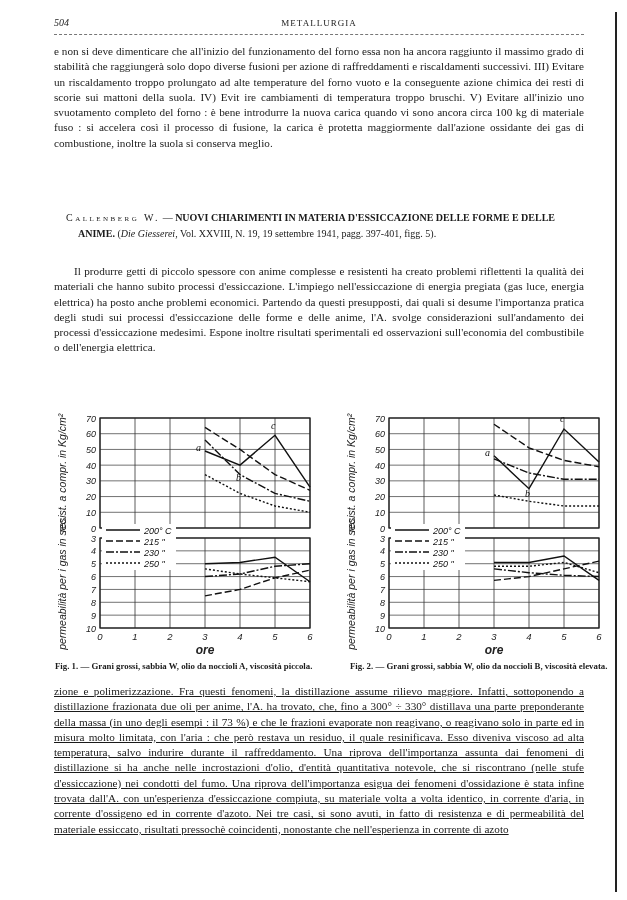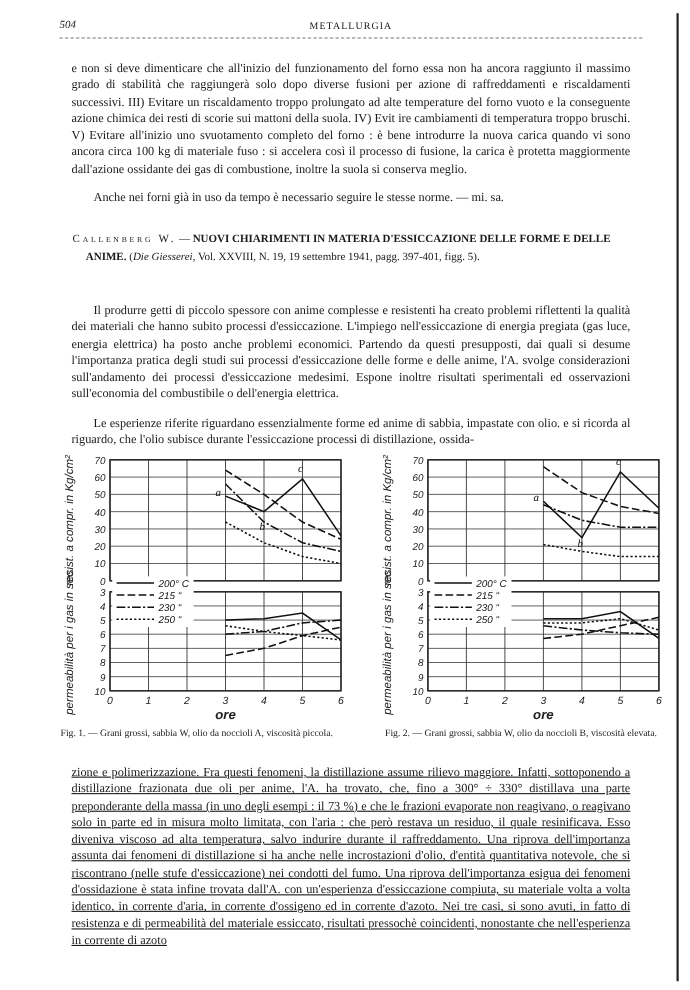--- a/index.html
+++ b/index.html
@@ -3,57 +3,55 @@
 <meta charset="utf-8">
 <style>
   html, body { margin:0; padding:0; background:#fff; }
   body { width:627px; height:900px; position:relative; overflow:hidden;
          font-family:"Liberation Serif","DejaVu Serif",serif; color:#1a1a1a; }
   .page { position:absolute; left:54px; top:0; width:530px; }
   .header { position:absolute; top:17px; left:0; width:530px; height:14px; font-size:10px; }
   .pagenum { position:absolute; left:0; top:0;font-style:italic; }
   .runhead { position:absolute; left:0; width:530px; text-align:center; letter-spacing:1px; font-size:9px; top:1px; }
   .rule { position:absolute; top:34px; left:0; width:530px; border-top:1px dashed #777; }
-  p { margin:11px; font-size:11.2px; line-height:15.3px; text-align:justify; }
+  p { margin:0; font-size:11.2px; line-height:15.3px; text-align:justify; }
   .indent { text-indent:20px; }
   .block1 { position:absolute; top:44px; left:0; width:530px; }
   .ref { position:absolute; top:210px; left:12px; width:518px; font-size:10px; line-height:15.5px; text-indent:-12px; padding-left:12px; box-sizing:border-box; }
   .ref .author { font-variant:small-caps; letter-spacing:2.5px; }
   .ref b { font-weight:bold; }
   .block2 { position:absolute; top:264px; left:0; width:530px; }
   .block3 { position:absolute; top:684px; left:0; width:530px;text-decoration:underline; }
   .fig { position:absolute; }
   .fig svg { display:block; }
-  .caption { position:absolute; font-size:8.8px; line-height:11px; text-align:justify; }
+  .caption { position:absolute; font-size:8.8px; line-height:11px; text-align:justify;font-weight:bold; }
   .margin-line { position:absolute; right:10px; top:12px; width:2px; height:880px; background:#222; }
 </style>
 </head>
 <body>
 
 <div class="margin-line"></div>
 
 <div class="page">
   <div class="header">
     <span class="pagenum">504</span>
     <span class="runhead">METALLURGIA</span>
   </div>
   <div class="rule"></div>
 
   <div class="block1">
     <p>e non si deve dimenticare che all'inizio del funzionamento del forno essa non ha ancora raggiunto il massimo grado di stabilità che raggiungerà solo dopo diverse fusioni per azione di raffreddamenti e riscaldamenti successivi. III) Evitare un riscaldamento troppo prolungato ad alte temperature del forno vuoto e la conseguente azione chimica dei resti di scorie sui mattoni della suola. IV) Evit ire cambiamenti di temperatura troppo bruschi. V) Evitare all'inizio uno svuotamento completo del forno : è bene introdurre la nuova carica quando vi sono ancora circa 100 kg di materiale fuso : si accelera così il processo di fusione, la carica è protetta maggiormente dall'azione ossidante dei gas di combustione, inoltre la suola si conserva meglio.</p>
-    <p class="indent">Anche nei forni già in uso da tempo è necessario seguire le stesse norme. — mi. sa.</p>
   </div>
 
   <div class="ref">
     <span class="author">Callenberg W.</span><span> — </span><b>NUOVI CHIARIMENTI IN MATERIA D'ESSICCAZIONE DELLE FORME E DELLE ANIME.</b> (<i>Die Giesserei</i><span>, Vol. XXVIII, N. 19, 19 settembre 1941, pagg. 397-401, figg. 5).</span>
   </div>
 
   <div class="block2">
     <p class="indent">Il produrre getti di piccolo spessore con anime complesse e resistenti ha creato problemi riflettenti la qualità dei materiali che hanno subito processi d'essiccazione. L'impiego nell'essiccazione di energia pregiata (gas luce, energia elettrica) ha posto anche problemi economici. Partendo da questi presupposti, dai quali si desume l'importanza pratica degli studi sui processi d'essiccazione delle forme e delle anime, l'A. svolge considerazioni sull'andamento dei processi d'essiccazione medesimi. Espone inoltre risultati sperimentali ed osservazioni sull'economia del combustibile o dell'energia elettrica.</p>
-    <p class="indent">Le esperienze riferite riguardano essenzialmente forme ed anime di sabbia, impastate con olio. e si ricorda al riguardo, che l'olio subisce durante l'essiccazione processi di distillazione, ossida-</p>
   </div>
 
   <div class="block3">
     <p>zione e polimerizzazione. Fra questi fenomeni, la distillazione assume rilievo maggiore. Infatti, sottoponendo a distillazione frazionata due oli per anime, l'A. ha trovato, che, fino a 300° ÷ 330° distillava una parte preponderante della massa (in uno degli esempi : il 73 %) e che le frazioni evaporate non reagivano, o reagivano solo in parte ed in misura molto limitata, con l'aria : che però restava un residuo, il quale resinificava. Esso diveniva viscoso ad alta temperatura, salvo indurire durante il raffreddamento. Una riprova dell'importanza assunta dai fenomeni di distillazione si ha anche nelle incrostazioni d'olio, d'entità quantitativa notevole, che si riscontrano (nelle stufe d'essiccazione) nei condotti del fumo. Una riprova dell'importanza esigua dei fenomeni d'ossidazione è stata infine trovata dall'A. con un'esperienza d'essiccazione compiuta, su materiale volta a volta identico, in corrente d'aria, in corrente d'ossigeno ed in corrente d'azoto. Nei tre casi, si sono avuti, in fatto di resistenza e di permeabilità del materiale essiccato, risultati pressochè coincidenti, nonostante che nell'esperienza in corrente di azoto</p>
   </div>
 </div>
 
 <div class="fig" style="left:48px; top:410px;">
   <svg id="fig0" width="270" height="245">
       <line x1="52" x2="262" y1="118" y2="118" stroke="#333" stroke-width="0.7"></line>

